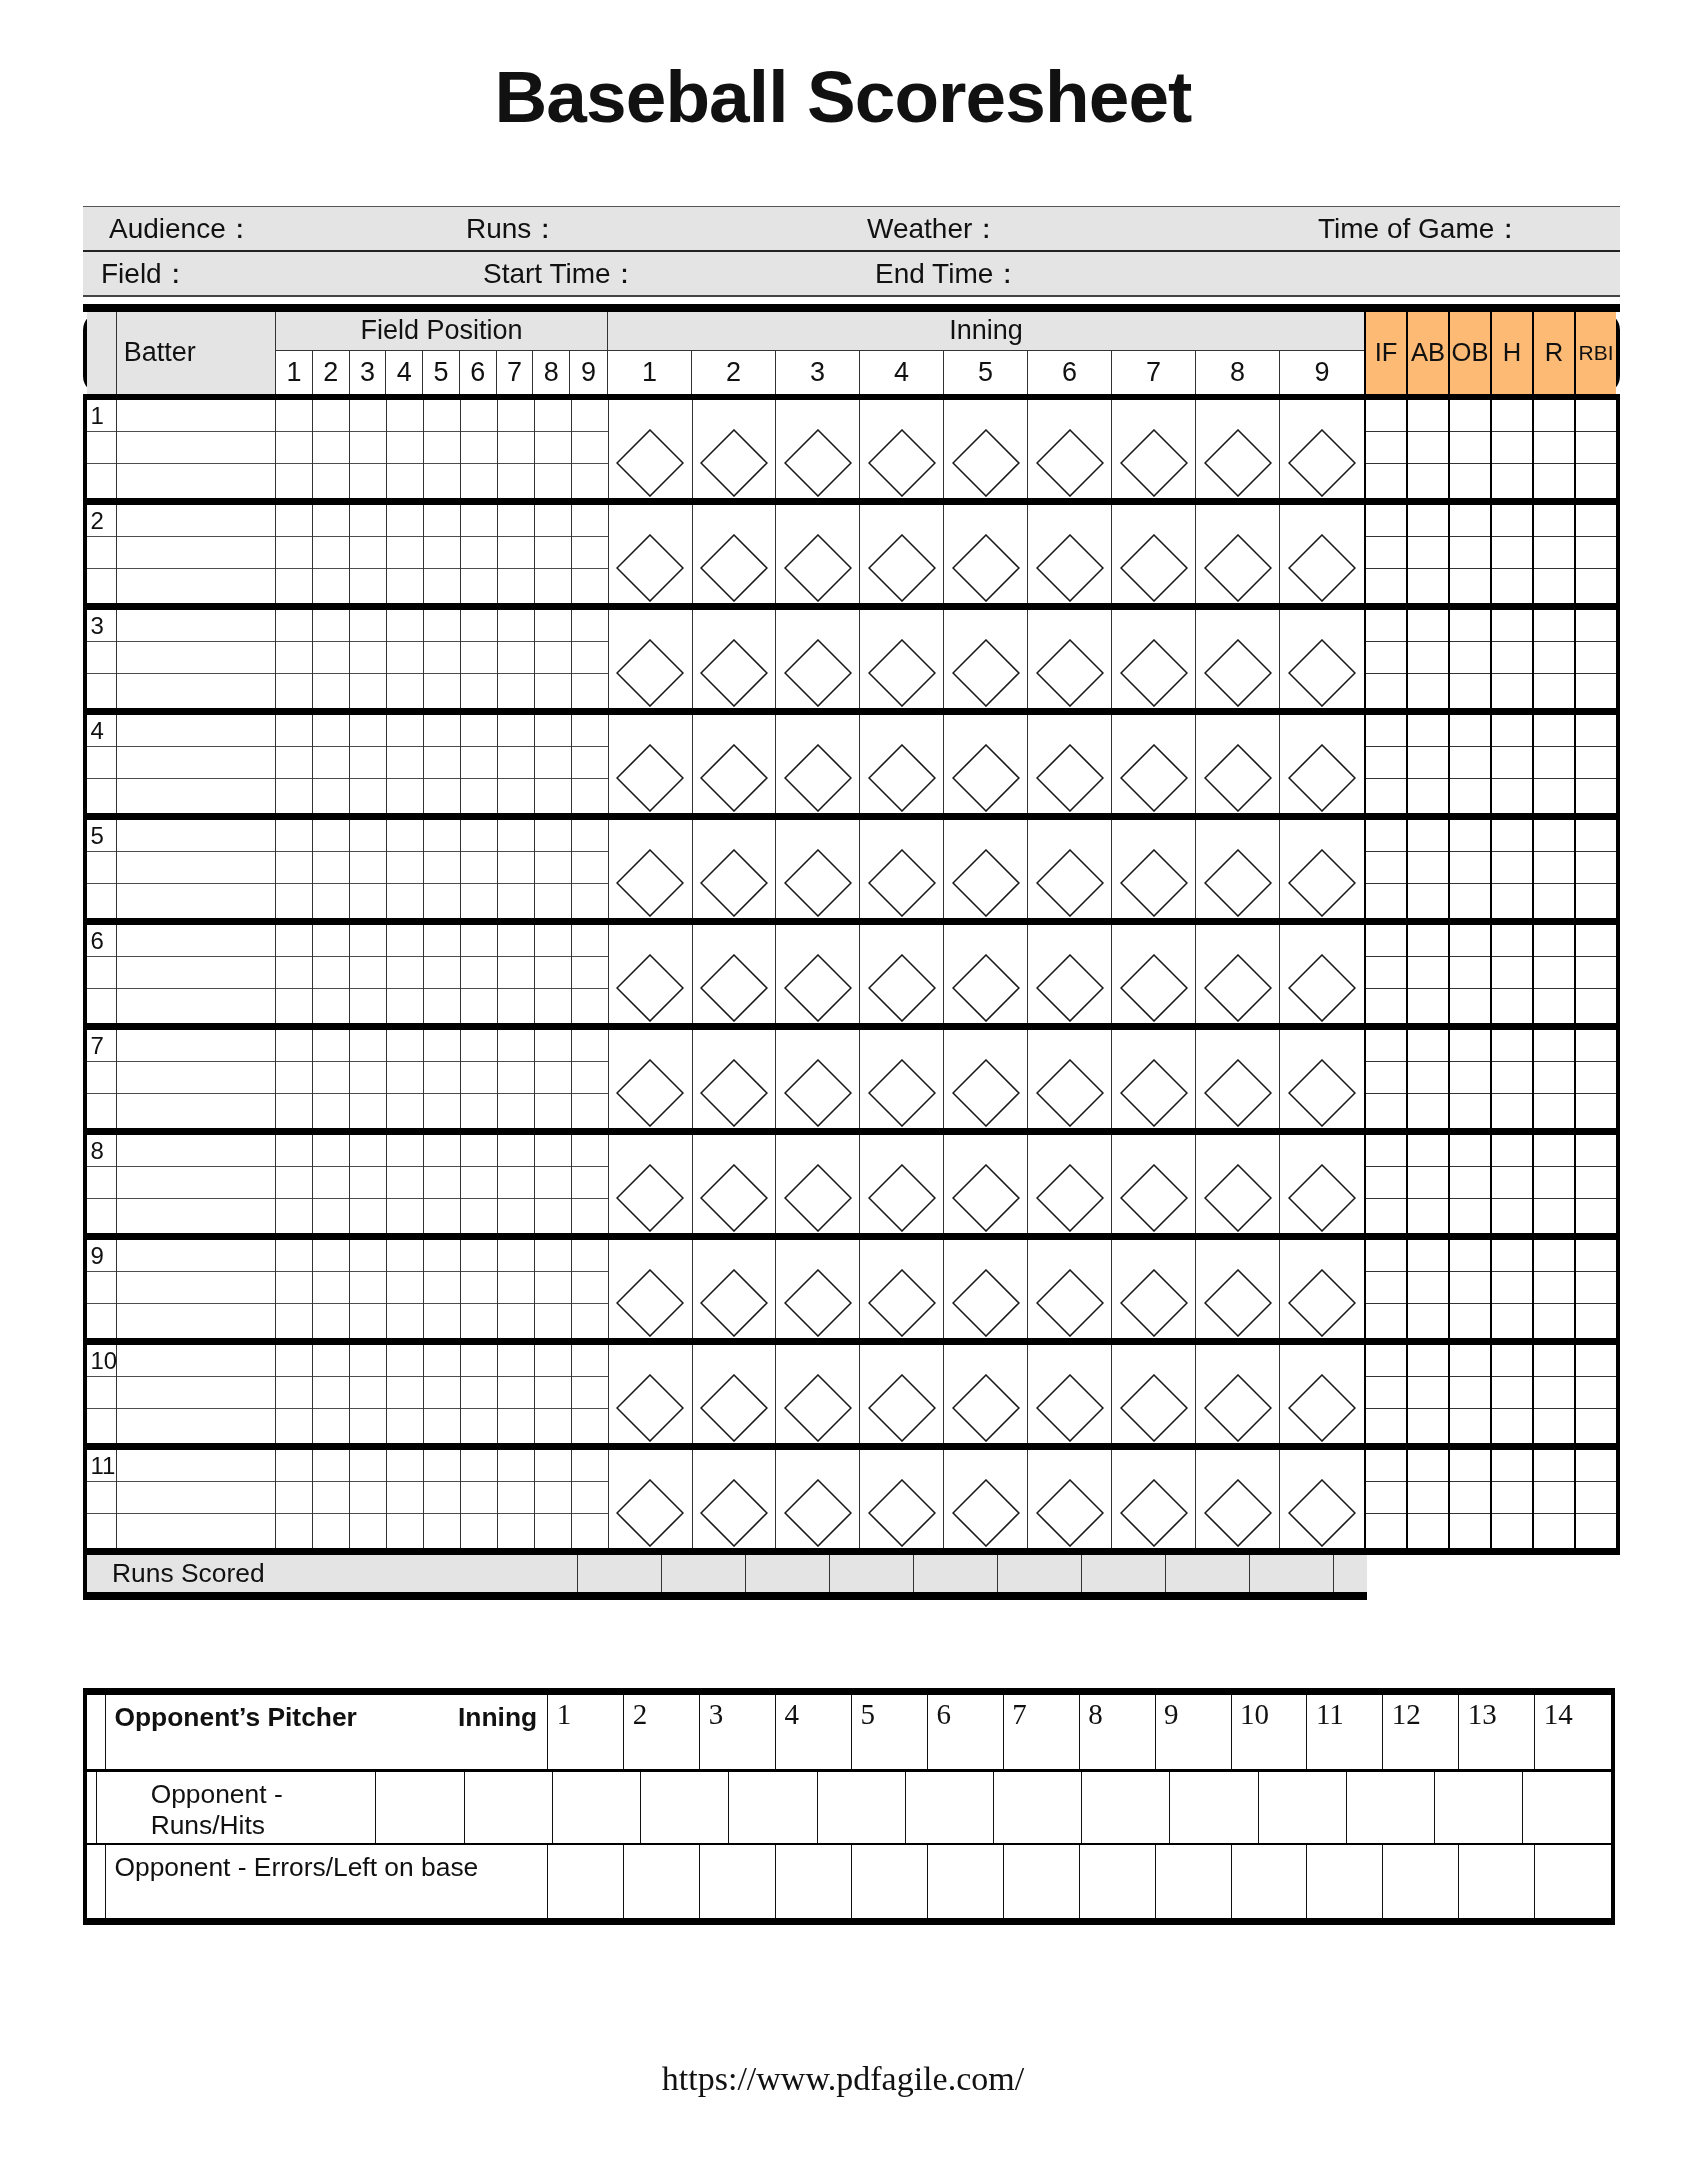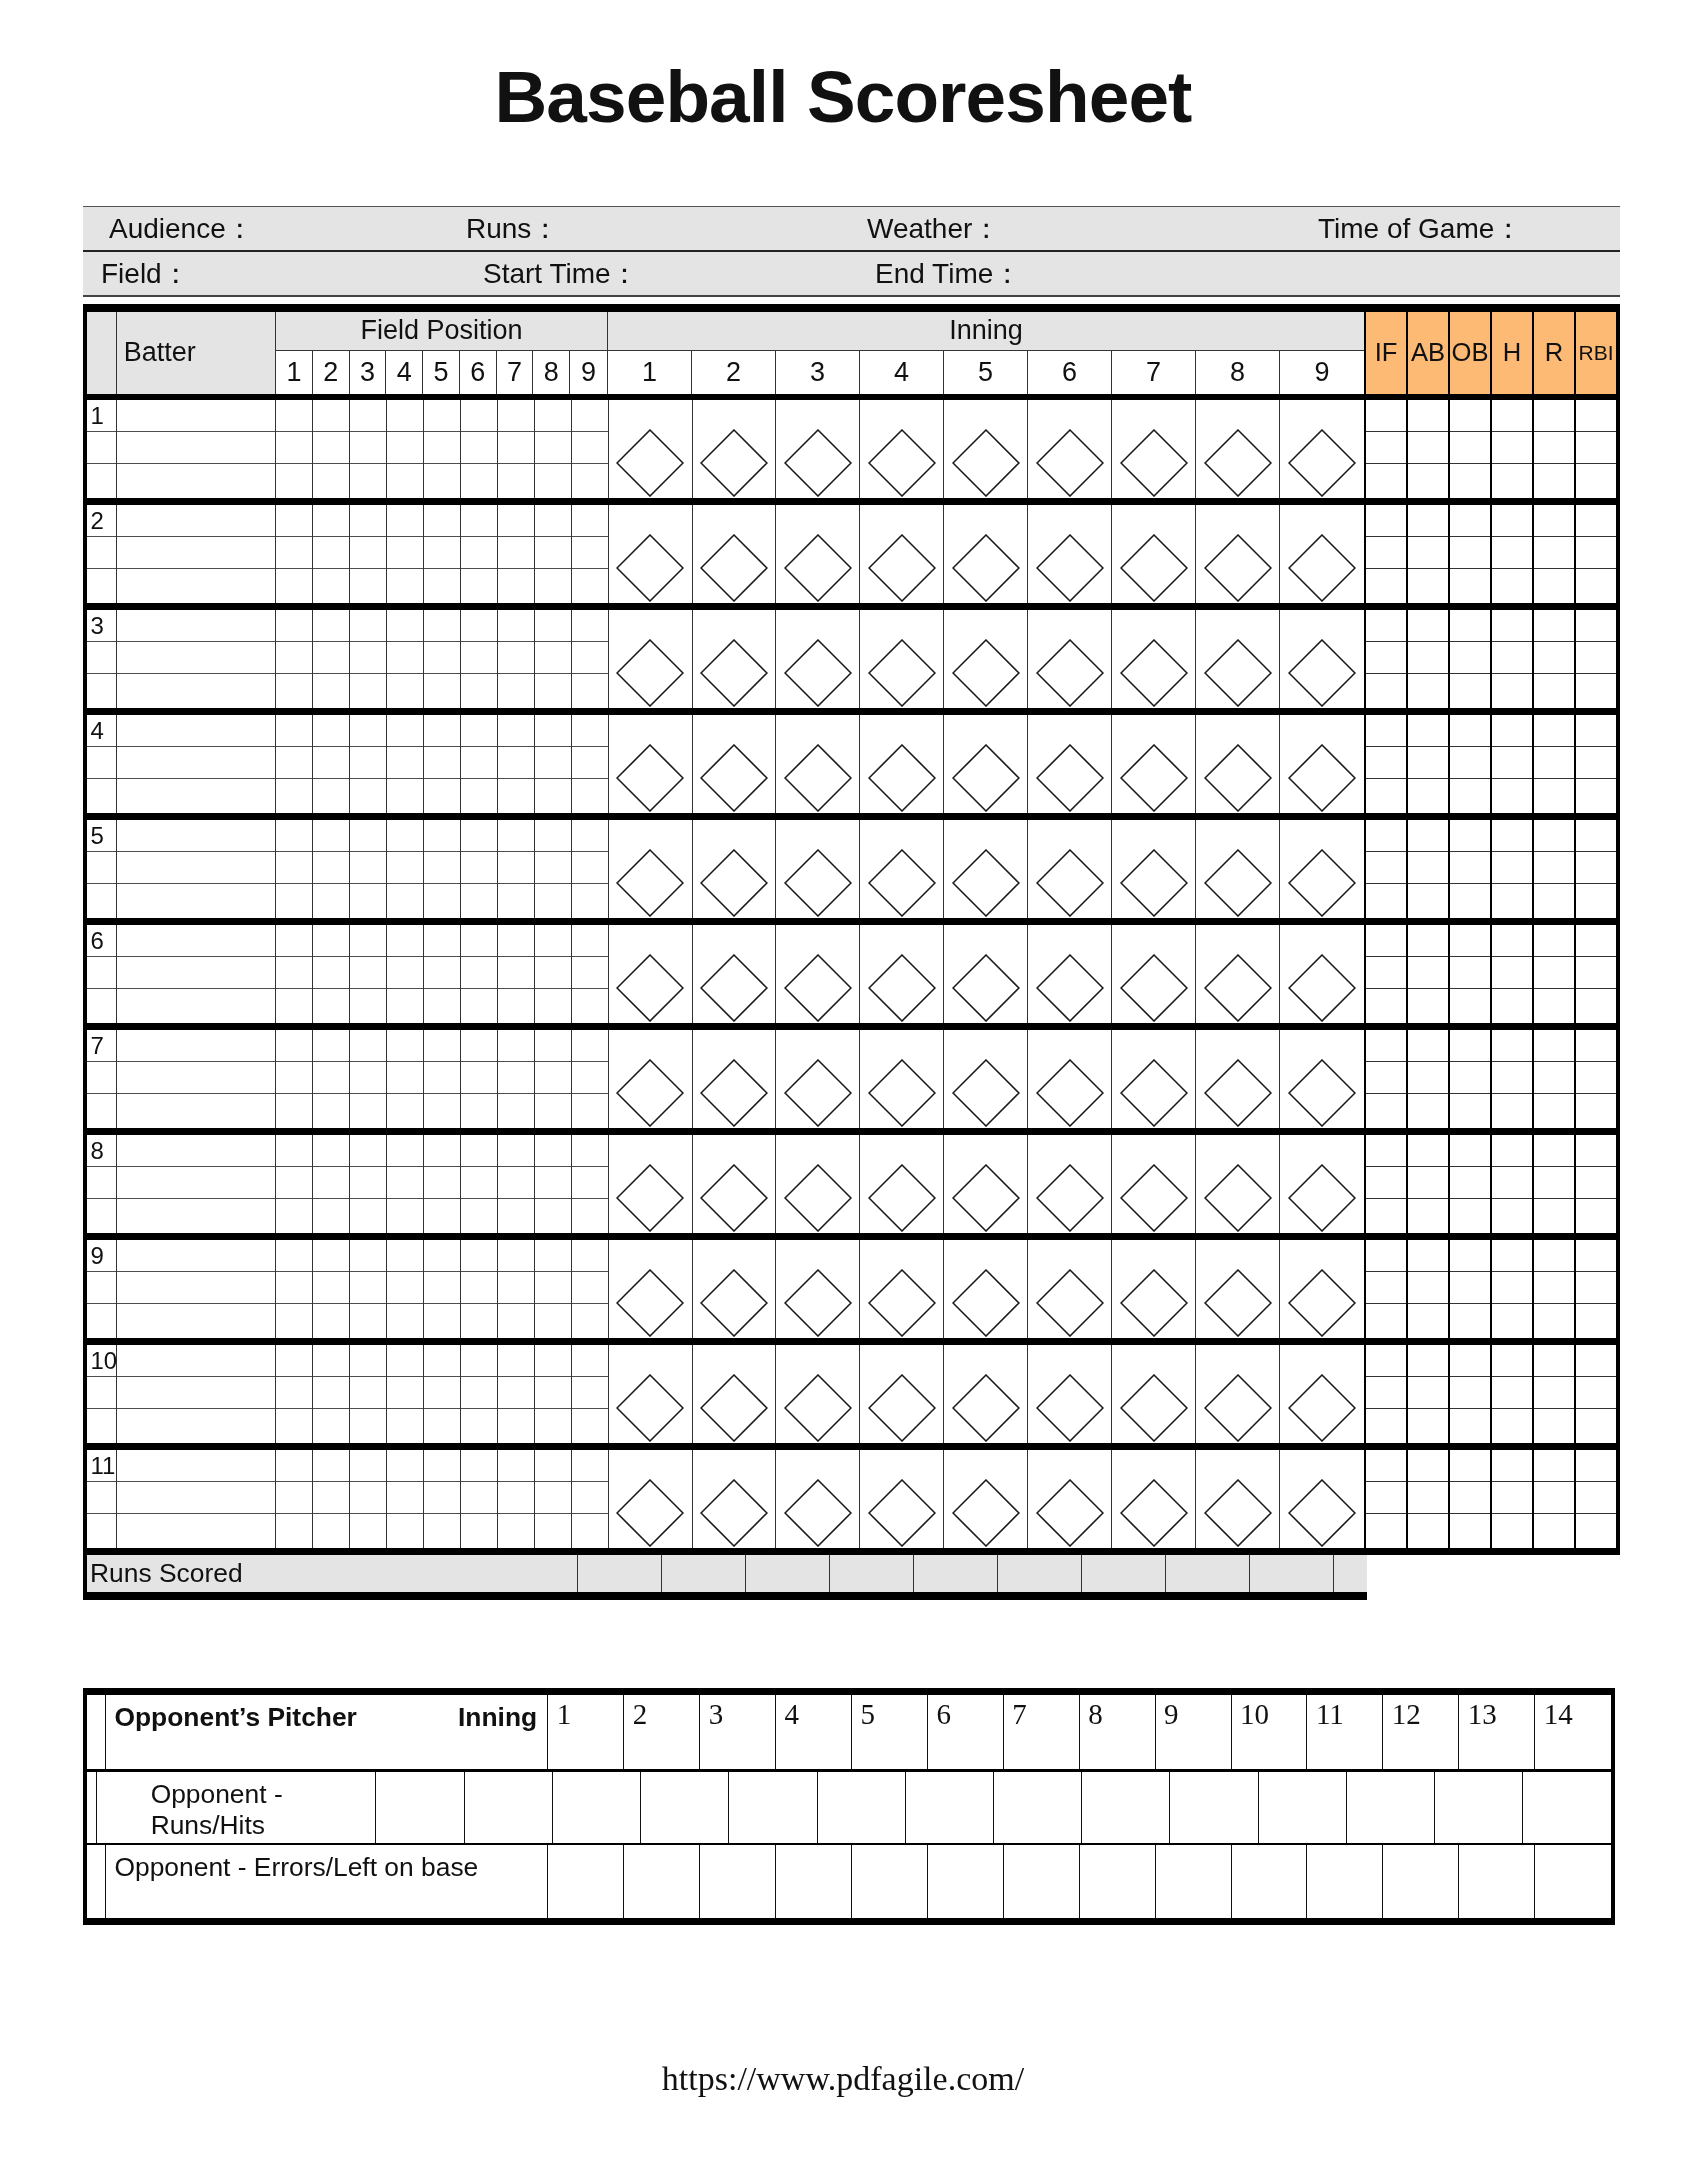--- a/index.html
+++ b/index.html
@@ -14,21 +14,21 @@
   .info{position:absolute;left:83px;top:206px;width:1537px;}
   .info-row{position:relative;background:#e4e4e4;}
   .info-row1{height:46px;border-top:1.7px solid #555;border-bottom:2.6px solid #222;}
   .info-row2{height:45px;border-bottom:2.6px solid #444;}
   .info-label{position:absolute;top:50%;transform:translateY(-50%);font-size:28px;white-space:nowrap;}
 
   
   .mt{position:absolute;left:83px;top:304px;width:1537px;}
   .bar9{height:7.7px;background:#000;}
   .bar8{height:6.8px;background:#000;}
-  .mtrow{display:flex;border-left:4.3px solid #000;border-right:4.3px solid #000;width:1537px;}
+  .mtrow{display:flex;border-left:4.3px solid #000;border-right:4.3px solid #000;width:1537px;border-radius:18px;}
   #mt-header{height:82px;background:#fff;}
   .h-rownum{width:30px;background:#e4e4e4;border-right:1.7px solid #333;}
   .h-batter{width:159px;background:#e4e4e4;border-right:1.7px solid #333;display:flex;
             align-items:center;padding-left:6.8px;font-size:27px;}
   .h-group{display:flex;flex-direction:column;}
   .h-fp{width:332px;border-right:1.7px solid #333;}
   .h-inn{width:756px;}
   .h-group-label{height:39px;background:#e4e4e4;border-bottom:1.7px solid #333;display:flex;
                  align-items:center;justify-content:center;font-size:27px;}
   .h-nums{flex:1;display:flex;background:#fff;}
@@ -49,21 +49,21 @@
   .c-inn{width:84px;border-right:1.7px solid #333;position:relative;background:#fff;}
   .c-inn-last{border-right:none;}
   .c-stat{width:42px;border-left:2.6px solid #000;}
   .sub{height:32px;border-bottom:1.7px solid #4d4d4d;}
   .col3 .sub:last-child{border-bottom:none;}
   .c-stat .sub{border-bottom-color:#333;}
   .rownum-label{font-size:24px;line-height:31px;padding-left:3.4px;}
   .c-inn svg{position:absolute;top:29px;left:50%;transform:translateX(-50%);width:68px;height:68px;}
 
   .runs{display:flex;border-left:4.3px solid #000;width:1284px;background:#e4e4e4;height:37px;}
-  .runs-label{width:491px;font-size:26.4px;display:flex;align-items:center;padding-left:3px;
+  .runs-label{width:491px;font-size:26.4px;display:flex;align-items:center;padding-left:25px;
               border-right:1.7px solid #333;}
   .runs-cell{width:84px;border-right:1.7px solid #333;}
   .bar-runs{height:7.7px;background:#000;width:1284px;}
 
   
   .ot{position:absolute;left:83px;top:1688px;width:1532px;}
   .ot-inner{border-left:4.3px solid #000;border-right:4.3px solid #000;width:1532px;}
   .ot-row{display:flex;}
   .ot-r1{height:77px;border-bottom:3.4px solid #000;}
   .ot-r2{height:73px;border-bottom:2.6px solid #000;gap:45px;}

